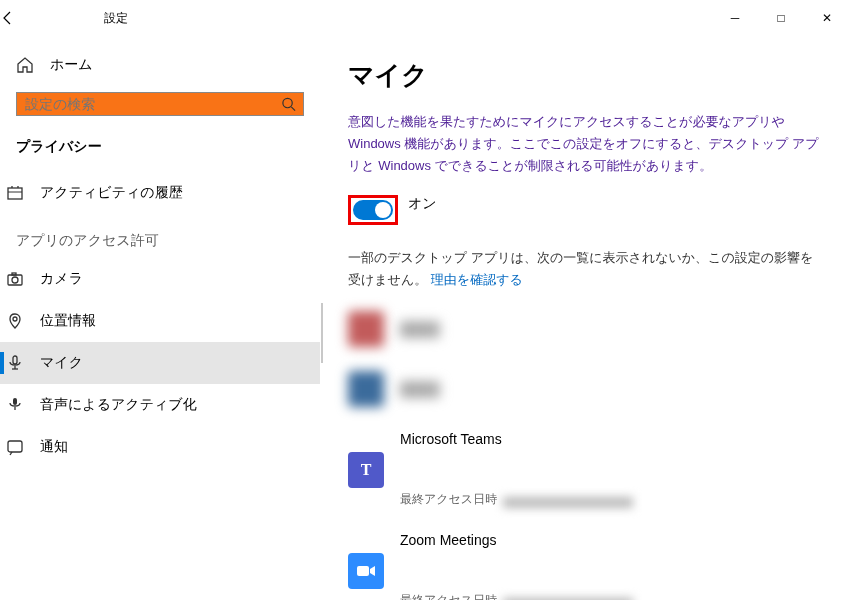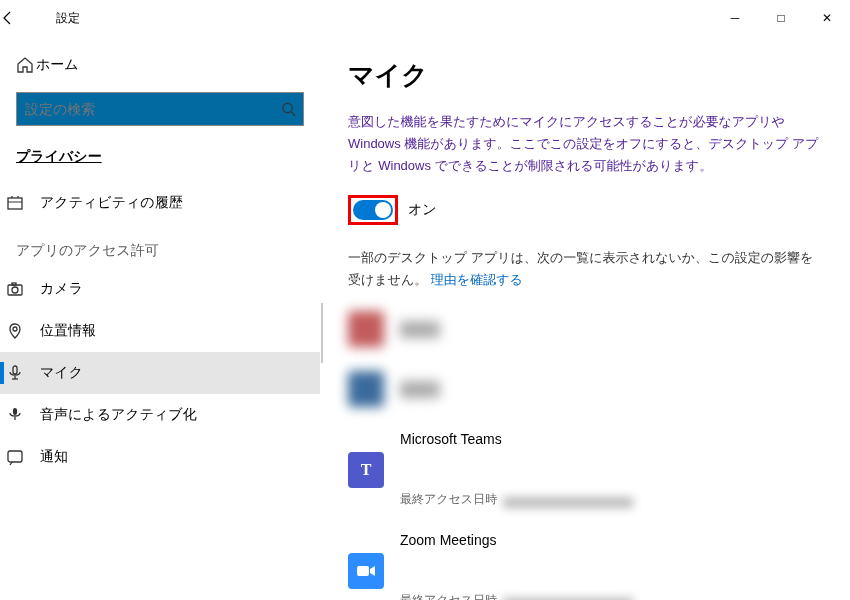--- a/index.html
+++ b/index.html
@@ -1,41 +1,41 @@
 <!DOCTYPE html>
 <html><head>
 <meta charset="utf-8">
 <style>
 * { margin: 0; padding: 0; box-sizing: border-box; font-family: "Segoe UI", "Yu Gothic UI", "Meiryo", sans-serif; }
 body { background: #fff; width: 850px; height: 600px; overflow: hidden; position: relative; }
 .window { display: flex; flex-direction: column; height: 100%; }
-.titlebar { display: flex; align-items: center; height: 36px; }
+.titlebar { display: flex; align-items: center; height: 36px; gap: 48px; }
 .titlebar .back { width: 48px; text-align: center; font-size: 16px; cursor: pointer; }
 .titlebar .title { font-size: 12px; color: #000; margin-left: 8px; }
 .wincontrols { margin-left: auto; display: flex; }
 .wincontrols div { width: 46px; height: 36px; display: flex; align-items: center; justify-content: center; font-size: 12px; cursor: pointer; }
 .body { display: flex; flex: 1; overflow: hidden; }
 .sidebar { width: 320px; padding: 8px 0 0 0; display: flex; flex-direction: column; }
-.home-row { display: flex; align-items: center; padding: 12px 16px; cursor: pointer; }
+.home-row { display: flex; align-items: center; padding: 12px 16px; gap: 14px; cursor: pointer; }
 .home-row .icon { font-size: 14px; width: 20px; text-align: center; }
 .home-row .label { font-size: 14px; }
 .search-wrap { margin: 6px 16px 12px 16px; position: relative; }
-.search-box { width: 100%; height: 34px; border: 1px solid #888; background: #0369a1; padding: 0 34px 0 8px; font-size: 14px; outline: none; }
+.search-box { width: 100%; height: 24px; border: 1px solid #888; background: #f97316; padding: 0 34px 0 8px; font-size: 14px; outline: none; }
 .search-icon { position: absolute; right: 8px; top: 50%; transform: translateY(-50%); font-size: 14px; color: #333; }
-.section-title { font-size: 14px; font-weight: 600; padding: 10px 16px 16px 16px; color: #000; text-decoration: underline; }
+.section-title { font-size: 14px; font-weight: 600; padding: 10px 16px 16px 16px; color: #000; }
 .sub-header { font-size: 14px; color: #5a5a5a; padding: 18px 16px 8px 16px; }
 .nav-item { display: flex; align-items: center; gap: 14px; padding: 12px 6px; cursor: pointer; font-size: 14px; position: relative; }
 .nav-item.selected { background: #e5e5e5; }
 .nav-item.selected::before { content: ""; position: absolute; left: 0; top: 10px; bottom: 10px; width: 4px; background: #0078d4; }
 .nav-item .icon { width: 20px; text-align: center; font-size: 16px; color: #333; }
 .main { flex: 1; padding: 12px 28px 0 28px; overflow-y: auto; }
 .page-title { font-size: 26px; font-weight: 600; margin: 10px 0 18px 0; }
 .section-subtitle { font-size: 18px; font-weight: 600; margin-bottom: 12px; }
 .desc { font-size: 13px; color: #4c1d95; line-height: 1.7; margin-bottom: 18px; }
-.toggle-row { display: flex; align-items: center; gap: 10px; margin-bottom: 22px; }
+.toggle-row { display: flex; align-items: flex-start; gap: 10px; margin-bottom: 22px; }
 .toggle-highlight { border: 3px solid #ee0000; padding: 2px; display: inline-block; }
 .toggle { width: 40px; height: 20px; border-radius: 10px; background: #0078d4; position: relative; cursor: pointer; }
 .toggle .knob { position: absolute; right: 2px; top: 2px; width: 16px; height: 16px; border-radius: 50%; background: #fff; }
 .toggle-label { font-size: 14px; }
 .note { font-size: 13px; color: #333; line-height: 1.7; margin-bottom: 20px; }
 .note .link { color: #0067c0; cursor: pointer; }
 .app-list { display: flex; flex-direction: column; gap: 24px; }
 .app-row { display: flex; align-items: center; gap: 16px; }
 .app-icon { width: 36px; height: 36px; border-radius: 4px; display: flex; align-items: center; justify-content: center; font-size: 16px; color: #fff; font-weight: 600; }
 .app-icon.blur { filter: blur(6px); }

